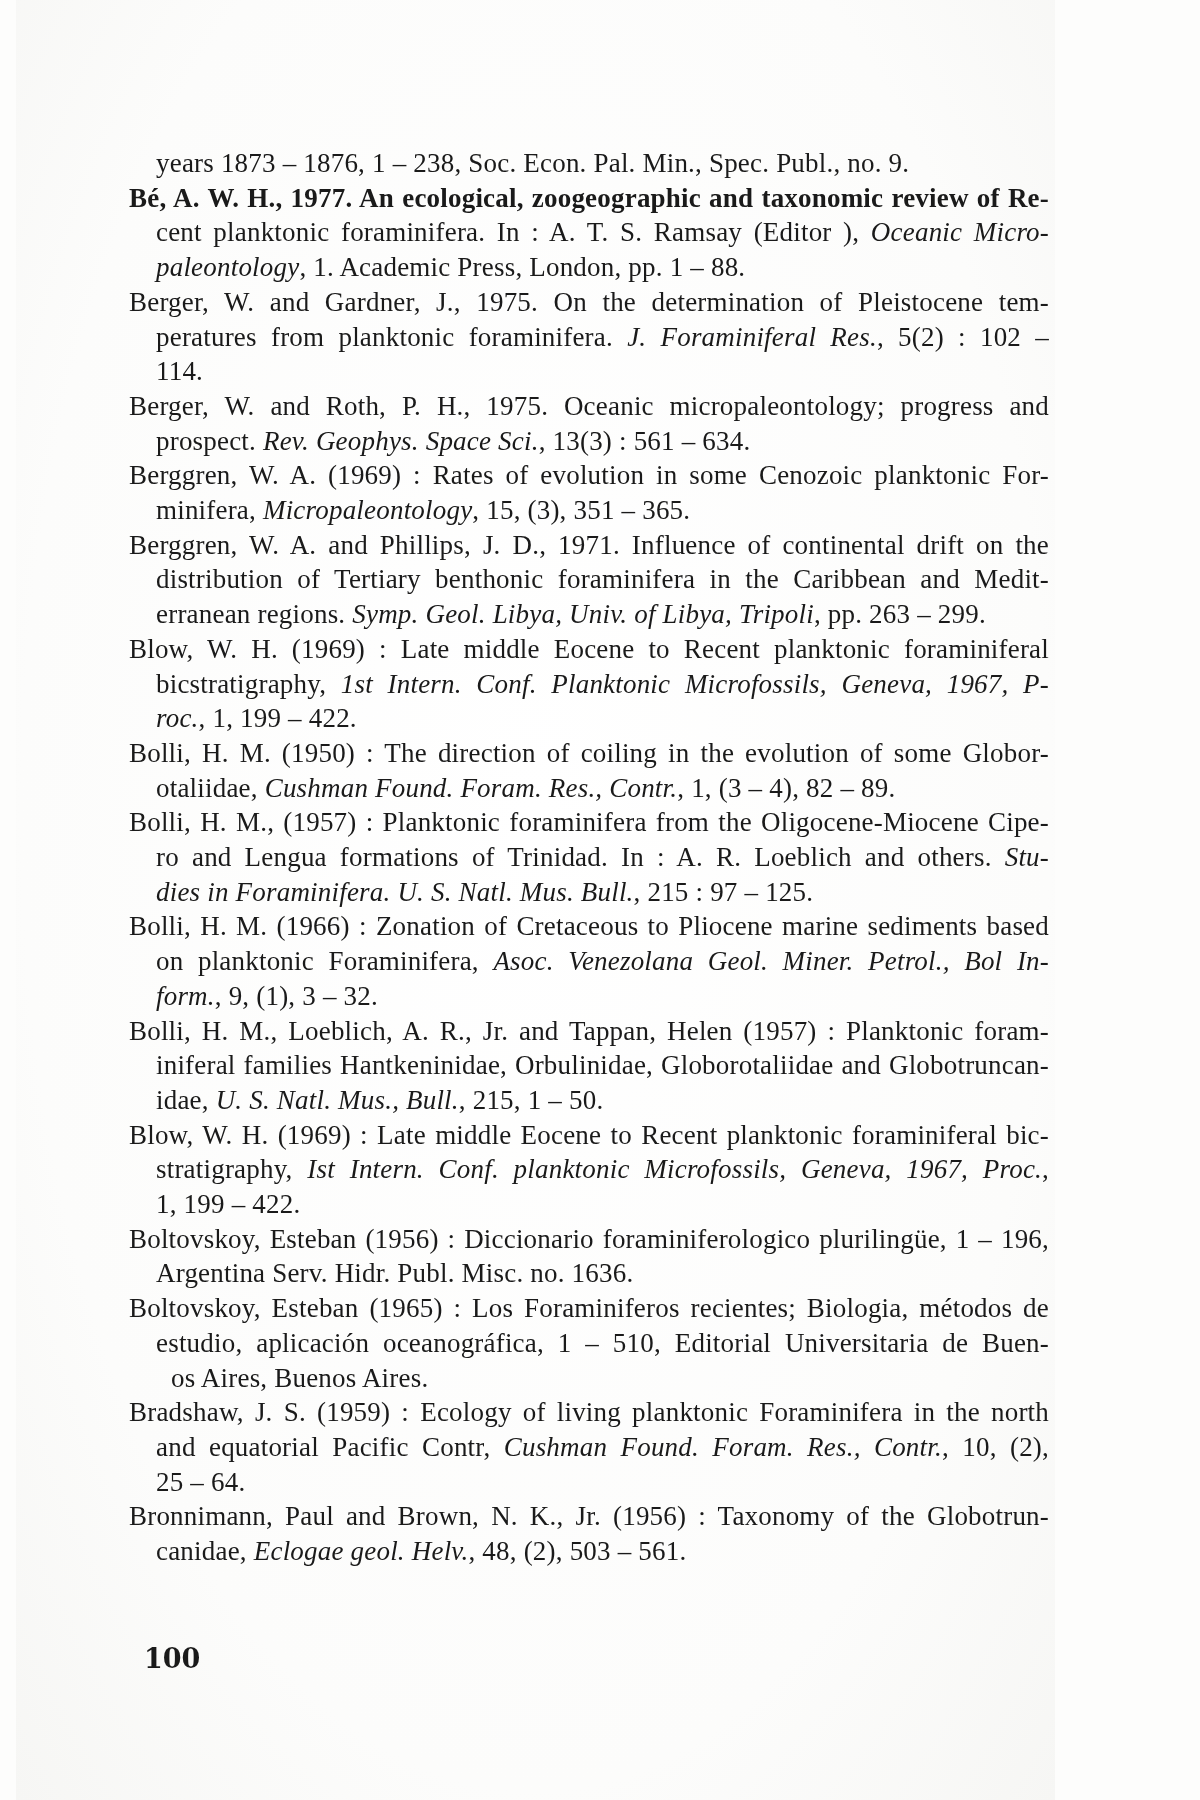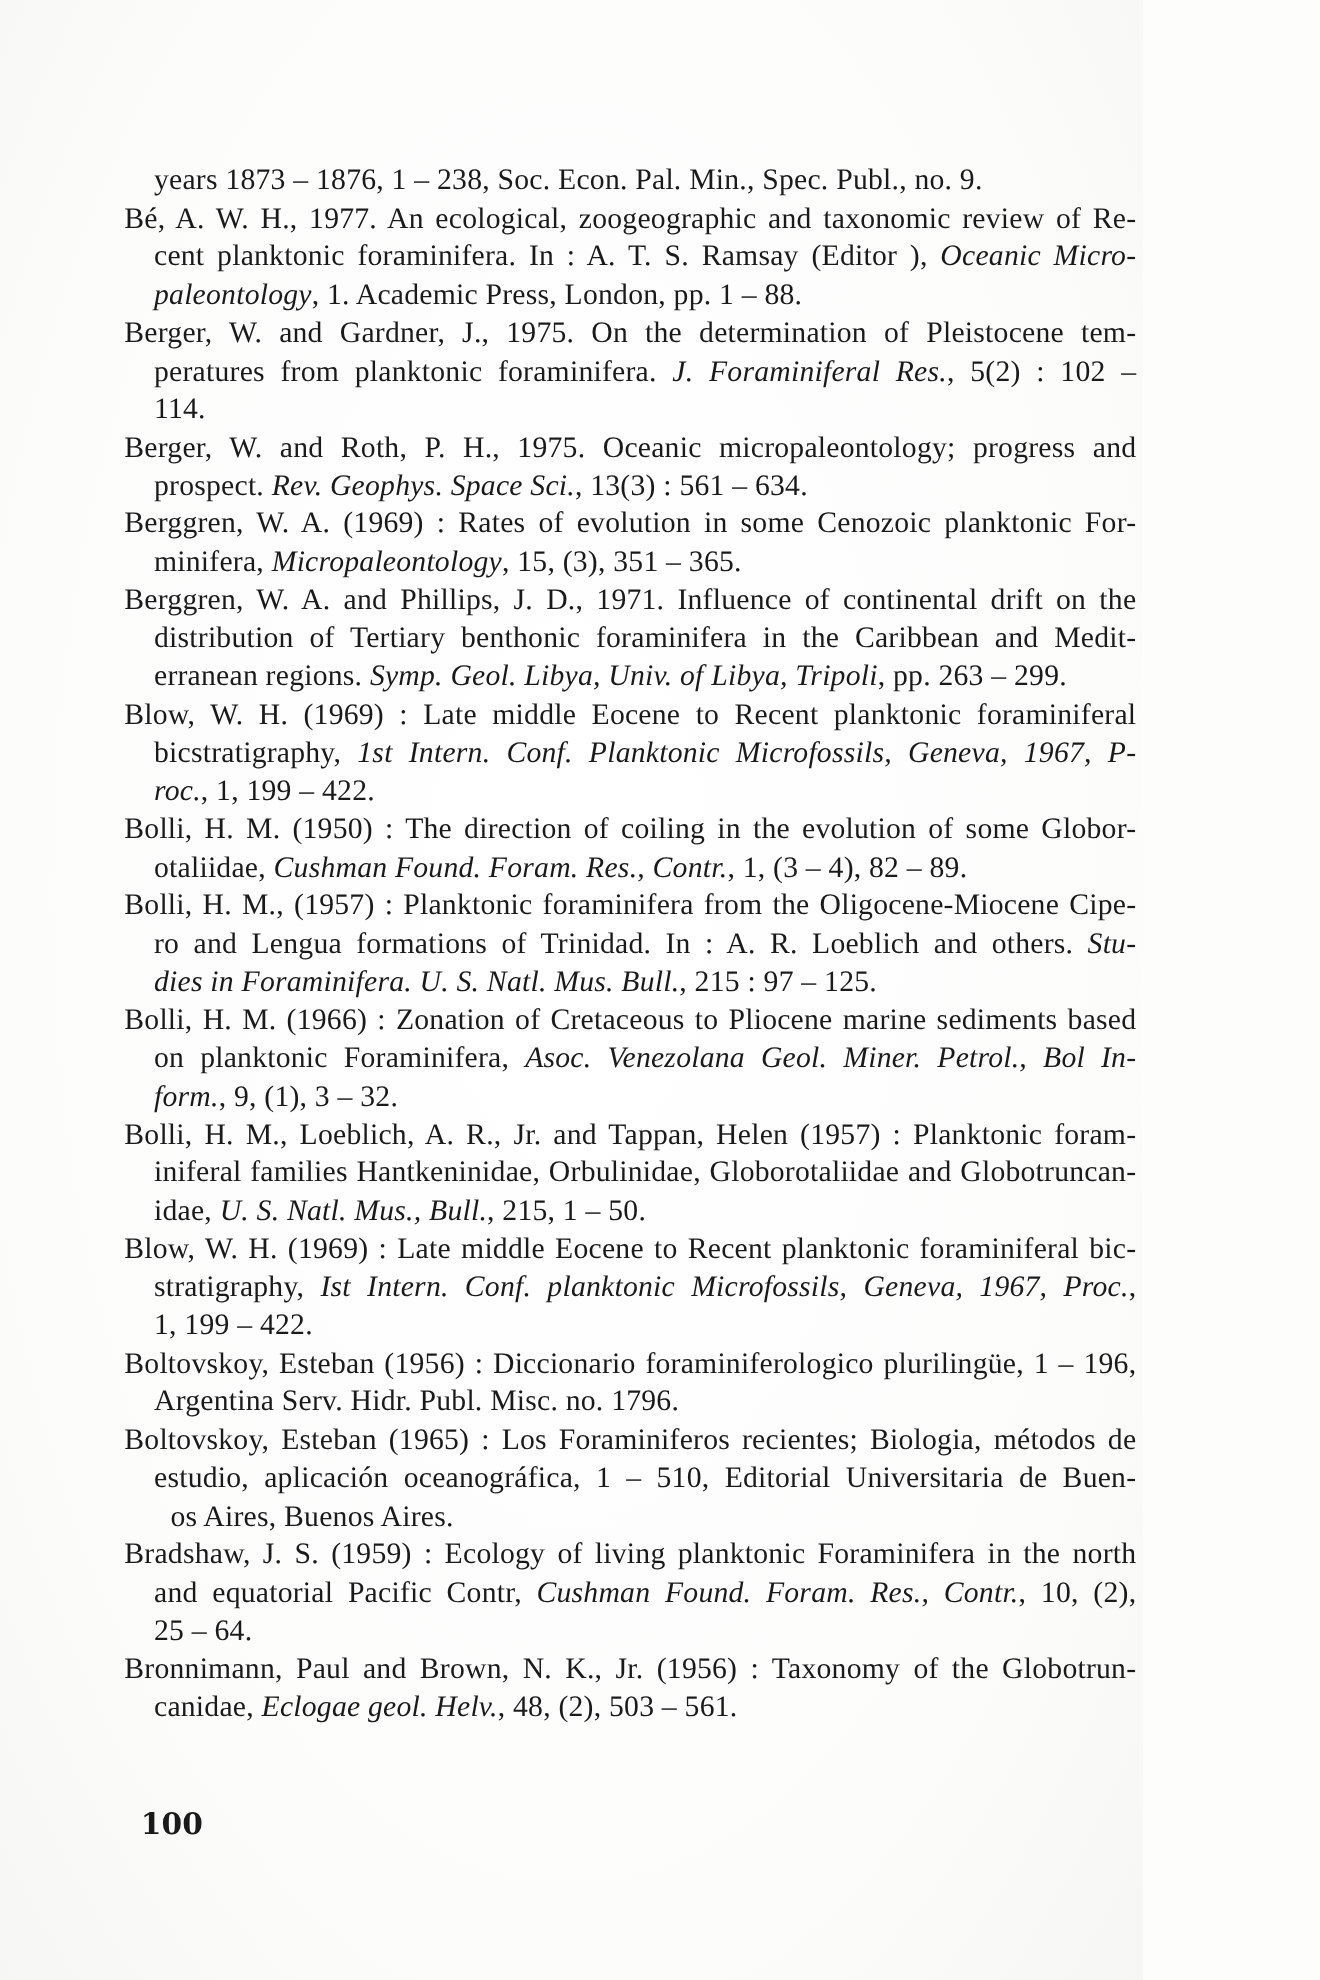--- a/index.html
+++ b/index.html
@@ -3,21 +3,21 @@
 <meta charset="utf-8">
 <style>
   html, body { margin: 0; padding: 0; }
   body {
     width: 1200px; height: 1800px; background: #fdfdfc;
     position: relative; overflow: hidden;
     font-family: "Liberation Serif", "DejaVu Serif", serif;
     color: #1a1a1a;
   }
   .page {
-    position: absolute; left: 0; top: 0; width: 1039px; height: 1800px;
+    position: absolute; left: 16px; top: 0; width: 1039px; height: 1800px;
     background: radial-gradient(ellipse at 50% 45%, #ffffff 0%, #fcfcfb 70%, #f6f6f4 100%);
   }
   .refs { position: absolute; left: 0; top: 0; width: 1200px; }
   .line {
     position: absolute; white-space: nowrap;
     font-size: 27px; line-height: 34px; letter-spacing: 0.2px;
   }
   .line.first { left: 113px; }
   .line.cont  { left: 140px; }
   .line.justify { width: 920px; text-align: justify; text-align-last: justify; }
@@ -29,21 +29,21 @@
     font-size: 27px; font-weight: bold;
     font-family: "DejaVu Serif", serif;
   }
 </style>
 </head>
 <body>
 
 <div class="page">
   <div class="refs" id="refs">
       <div class="line cont" style="top: 146px;"><span>years 1873 – 1876,  1 – 238,  Soc. Econ. Pal. Min.,  Spec. Publ., no. 9.</span></div>
-      <div class="line first justify" style="top: 180.7px;"><span>Bé,  A. W. H.,  1977.  An ecological, zoogeographic and taxonomic review of Re-</span></div>
+      <div class="line first justify" style="top: 180.7px; font-weight: bold;"><span>Bé,  A. W. H.,  1977.  An ecological, zoogeographic and taxonomic review of Re-</span></div>
       <div class="line cont justify" style="top: 215.4px;"><span>cent  planktonic foraminifera.  In : A. T. S.  Ramsay (Editor ),  </span><span class="it">Oceanic  Micro-</span></div>
       <div class="line cont" style="top: 250.1px;"><span class="it">paleontology</span><span>, 1. Academic  Press,  London,  pp. 1 – 88.</span></div>
       <div class="line first justify" style="top: 284.8px;"><span>Berger,  W. and Gardner,  J.,  1975.  On the determination of Pleistocene tem-</span></div>
       <div class="line cont justify" style="top: 319.5px;"><span>peratures from planktonic foraminifera.  </span><span class="it">J.  Foraminiferal  Res.</span><span>,  5(2) : 102 –</span></div>
       <div class="line cont" style="top: 354.2px;"><span>114.</span></div>
       <div class="line first justify" style="top: 388.9px;"><span>Berger,  W. and Roth,  P. H.,  1975.  Oceanic micropaleontology; progress and</span></div>
       <div class="line cont" style="top: 423.6px;"><span>prospect.  </span><span class="it">Rev.  Geophys. Space  Sci.</span><span>,  13(3) : 561 – 634.</span></div>
       <div class="line first justify" style="top: 458.3px;"><span>Berggren,  W. A. (1969) : Rates of evolution in some Cenozoic planktonic For-</span></div>
       <div class="line cont" style="top: 493px;"><span>minifera,    </span><span class="it">Micropaleontology</span><span>,  15,  (3), 351 – 365.</span></div>
       <div class="line first justify" style="top: 527.7px;"><span>Berggren,  W. A. and Phillips,  J. D.,  1971.  Influence of continental drift on the</span></div>
@@ -60,21 +60,21 @@
       <div class="line first justify" style="top: 909.4px;"><span>Bolli,  H. M. (1966) : Zonation of Cretaceous to Pliocene marine sediments based</span></div>
       <div class="line cont justify" style="top: 944.1px;"><span>on planktonic   Foraminifera,   </span><span class="it">Asoc. Venezolana   Geol. Miner. Petrol., Bol In-</span></div>
       <div class="line cont" style="top: 978.8px;"><span class="it">form.</span><span>,  9, (1), 3 – 32.</span></div>
       <div class="line first justify" style="top: 1013.5px;"><span>Bolli,  H. M.,  Loeblich,  A. R.,  Jr. and Tappan, Helen (1957) : Planktonic foram-</span></div>
       <div class="line cont justify" style="top: 1048.2px;"><span>iniferal families Hantkeninidae,  Orbulinidae, Globorotaliidae and Globotruncan-</span></div>
       <div class="line cont" style="top: 1082.9px; text-align: center;"><span>idae,  </span><span class="it">U. S. Natl. Mus.,  Bull.</span><span>, 215,  1 – 50.</span></div>
       <div class="line first justify" style="top: 1117.6px;"><span>Blow, W. H. (1969) : Late middle Eocene to Recent planktonic foraminiferal bic-</span></div>
       <div class="line cont justify" style="top: 1152.3px;"><span>stratigraphy,  </span><span class="it">Ist  Intern.  Conf.  planktonic  Microfossils,  Geneva,  1967, Proc.</span><span>,</span></div>
       <div class="line cont" style="top: 1187px;"><span>1,  199 – 422.</span></div>
       <div class="line first justify" style="top: 1221.7px;"><span>Boltovskoy,  Esteban (1956) : Diccionario foraminiferologico plurilingüe, 1 – 196,</span></div>
-      <div class="line cont" style="top: 1256.4px;"><span>Argentina Serv.  Hidr.  Publ.  Misc.  no.  1796.</span></div>
+      <div class="line cont" style="top: 1256.4px;"><span>Argentina Serv.  Hidr.  Publ.  Misc.  no.  1636.</span></div>
       <div class="line first justify" style="top: 1291.1px;"><span>Boltovskoy,  Esteban (1965) : Los Foraminiferos recientes; Biologia,  métodos de</span></div>
       <div class="line cont justify" style="top: 1325.8px;"><span>estudio,  aplicación oceanográfica,  1 – 510,  Editorial  Universitaria de Buen-</span></div>
       <div class="line cont" style="top: 1360.5px; margin-left: 15px;"><span>os Aires,  Buenos Aires.</span></div>
       <div class="line first justify" style="top: 1395.2px;"><span>Bradshaw,  J. S. (1959) : Ecology of living planktonic Foraminifera in the north</span></div>
       <div class="line cont justify" style="top: 1429.9px;"><span>and equatorial Pacific Contr,  </span><span class="it">Cushman  Found.  Foram. Res.,  Contr.</span><span>,  10,  (2),</span></div>
       <div class="line cont" style="top: 1464.6px;"><span>25 – 64.</span></div>
       <div class="line first justify" style="top: 1499.3px;"><span>Bronnimann,  Paul and Brown,  N. K.,  Jr. (1956) : Taxonomy of the Globotrun-</span></div>
       <div class="line cont" style="top: 1534px; text-align: center;"><span>canidae,  </span><span class="it">Eclogae  geol.  Helv.</span><span>,  48,  (2), 503 – 561.</span></div>
     </div>
   <div class="pagenum">100</div>

